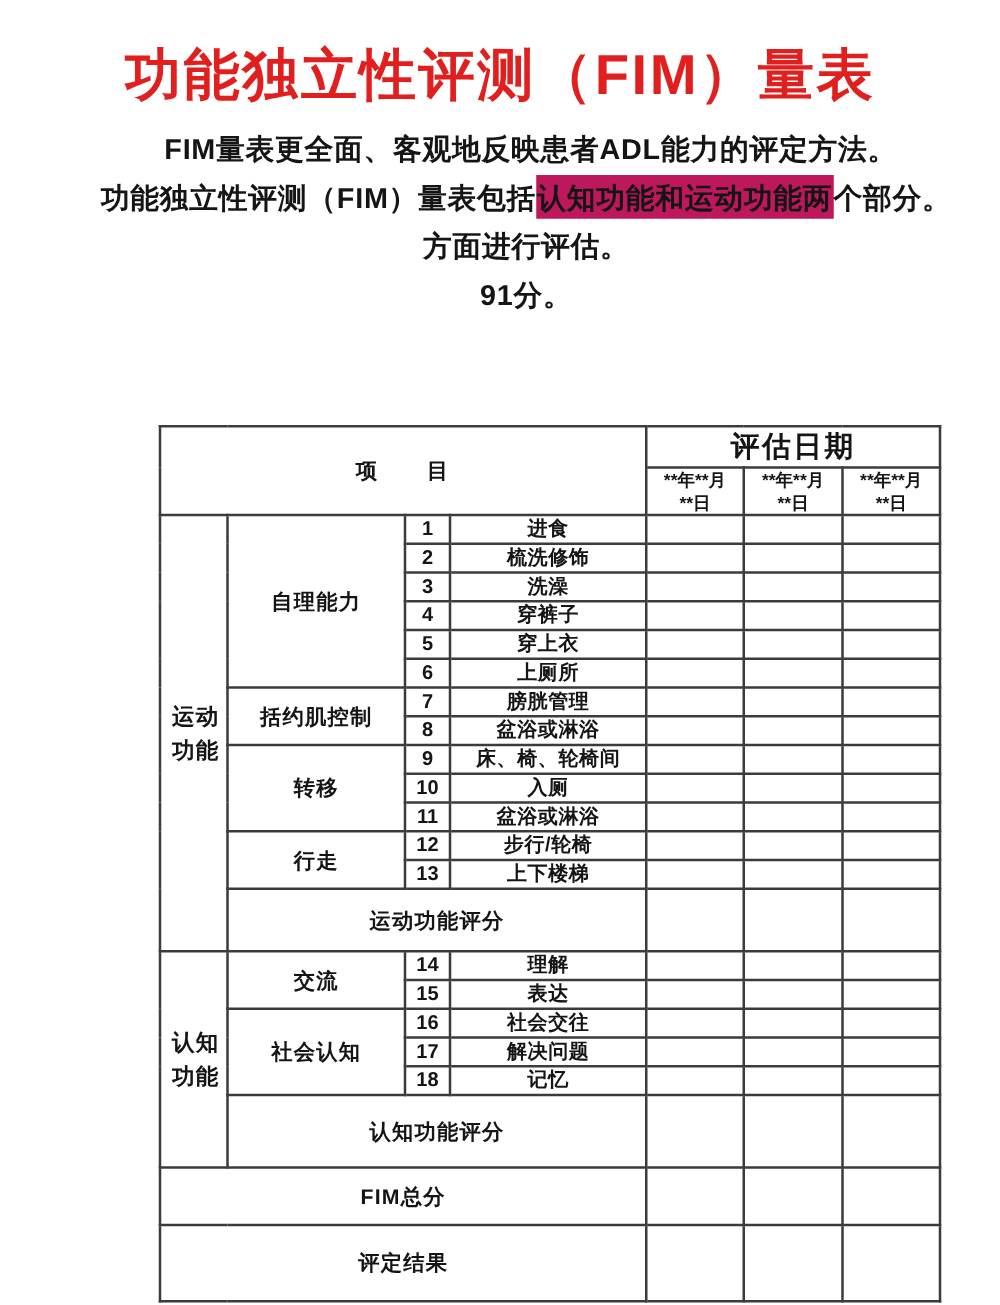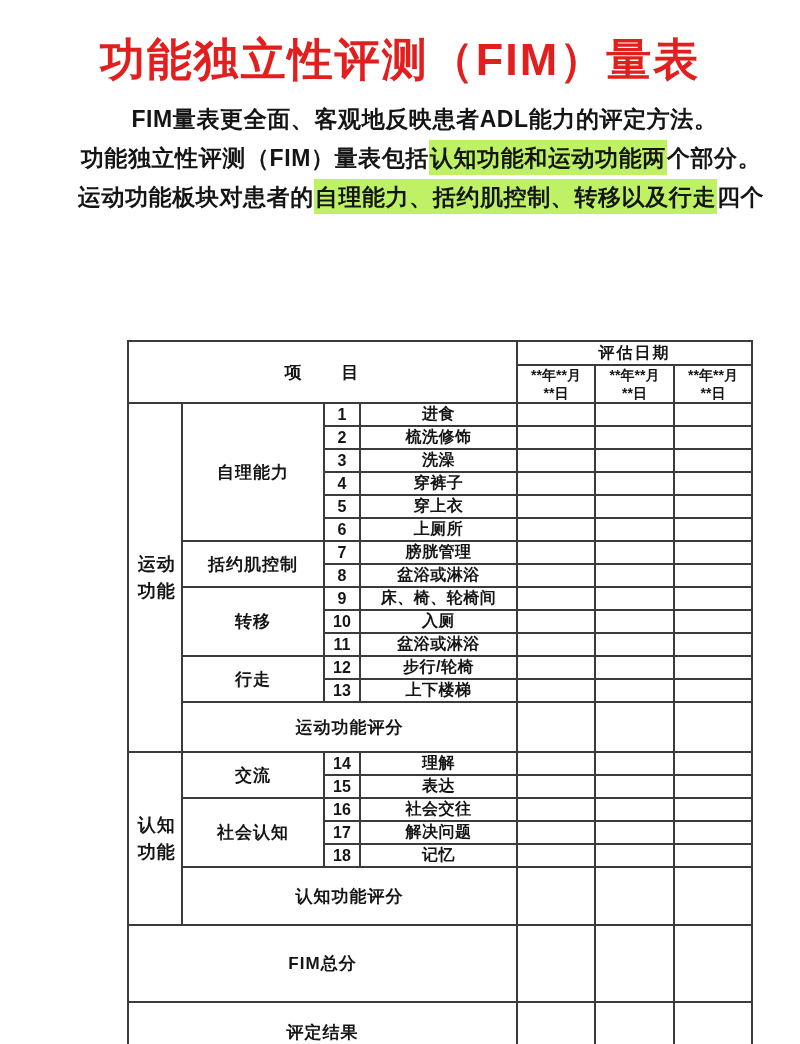--- a/index.html
+++ b/index.html
@@ -16,21 +16,21 @@
   }
 
   .intro{
     position:absolute;left:71px;top:100px;width:700px;
     font-size:23px;font-weight:700;color:#151515;
     letter-spacing:0.6px;
     text-align:center;
   }
   .intro .line{height:39px;line-height:39px;white-space:pre;}
   .intro mark{
-    background:#bef264;color:inherit;
+    background:#be185d;color:inherit;
     padding:5px 1px 4px 1px;
   }
 
   .fim-table{
     position:absolute;left:127px;top:340px;
     border-collapse:collapse;table-layout:fixed;
     color:#151515;
   }
   .fim-table td,.fim-table th{
     border:2px solid #3b3b3b;
@@ -38,45 +38,46 @@
     font-weight:700;
     text-align:center;vertical-align:middle;
     overflow:hidden;
   }
   .tr-h1{height:24px;}
   .tr-h2{height:37px;}
   .tr-item{height:19px;}
   .tr-item2{height:20px;}
   .tr-score{height:50px;padding-left:44px;}
   .tr-score2{height:58px;}
-  .tr-fim{height:77px;}
+  .tr-fim{height:46px;}
   .tr-result{height:61px;}
 
   .th-item{font-size:17px;letter-spacing:2px;}
-  .th-dates{font-size:16px;letter-spacing:2px;}
+  .th-dates{font-size:23px;letter-spacing:2px;}
   .th-date{font-size:14px;font-weight:700;line-height:18px;}
   .cell-group{font-size:18px;}
   .group-label{display:inline-block;width:2.3em;line-height:1.45;letter-spacing:1px;text-align:right;}
   .cell-cat{font-size:17px;letter-spacing:1px;}
   .cell-num{font-size:16px;}
   .cell-label{font-size:16px;text-align:left;padding-left:9px;letter-spacing:0.5px;}
   .cell-score{font-size:17px;letter-spacing:1px;}
   .cell-blank{background:#fff;}
 </style>
 </head>
 <body>
 
 <div class="page">
 
   <h1 class="title">功能独立性评测（FIM）量表</h1>
 
   <div class="intro">
     <div class="line"><span> FIM量表更全面、客观地反映患者ADL能力的评定方法。</span></div>
     <div class="line"><span>功能独立性评测（FIM）量表包括</span><mark>认知功能和运动功能两</mark><span>个部分。</span></div>
-    <div class="line"><span>运动功能板块对患者的</span><mark>自理能力、括约肌控制、转移以及行走</mark><span>四个</span></div>
+    <div class="line"><span>方面进行评估。</span></div>
+    <div class="line"><span>91分。</span></div>
   </div>
 
   <table class="fim-table">
     <colgroup>
       <col style="width:54px">
         <col style="width:142px">
         <col style="width:36px">
       <col style="width:157px">
         <col style="width:78px">
         <col style="width:79px">

